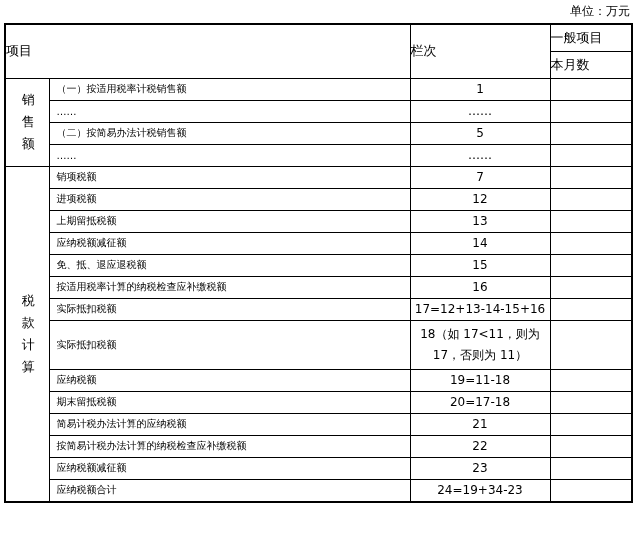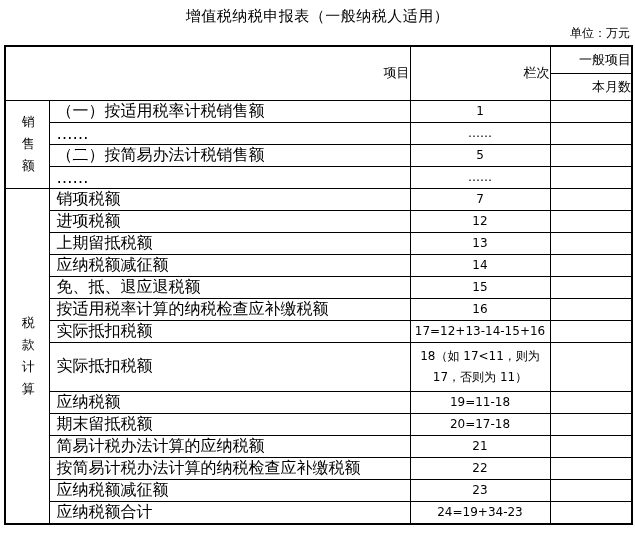--- a/index.html
+++ b/index.html
@@ -38,26 +38,26 @@
     border: 1px solid #000;
     overflow: hidden;
     vertical-align: middle;
   }
 
   .h-row td { height: 27px; }
   .d-row td { height: 22px; }
   .d-row-tall td { height: 49px; }
 
   .c-head {
-    text-align: right;
+    text-align: left;
     font-size: 13px;
   }
   .c-item {
     text-align: left;
-    font-size: 16px;
+    font-size: 10px;
     padding-left: 7px;
     white-space: nowrap;
   }
   .c-col {
     text-align: center;
     font-size: 12px;
     padding: 0 3px;
     line-height: 1.75;
   }
   .c-val { }
@@ -69,21 +69,20 @@
     line-height: 22px;
     word-break: break-all;
     text-align: right;
   }
 </style>
 </head>
 <body>
 
 <div class="page">
 
-  <div class="title">增值税纳税申报表（一般纳税人适用）</div>
   <div class="unit">单位：万元</div>
 
   <table class="form">
     <colgroup>
       <col style="width:44px">
         <col style="width:361px">
         <col style="width:140px">
         <col style="width:82px">
     </colgroup>
 

